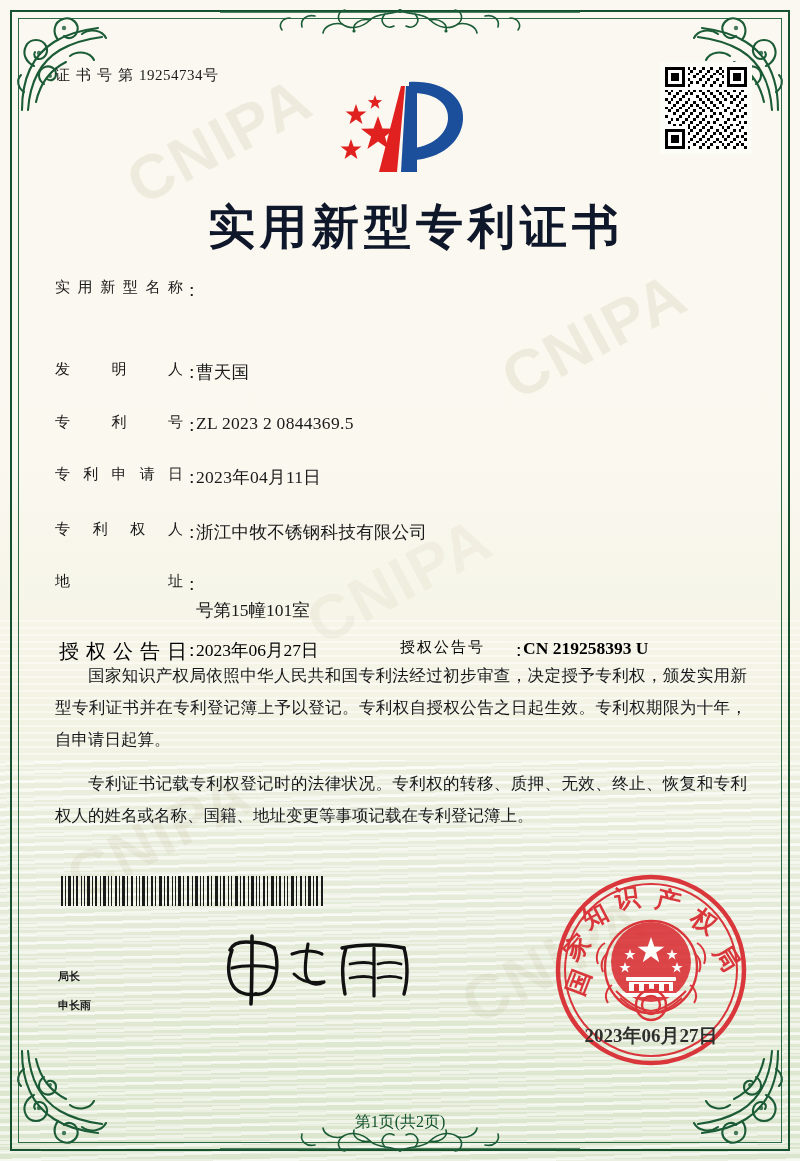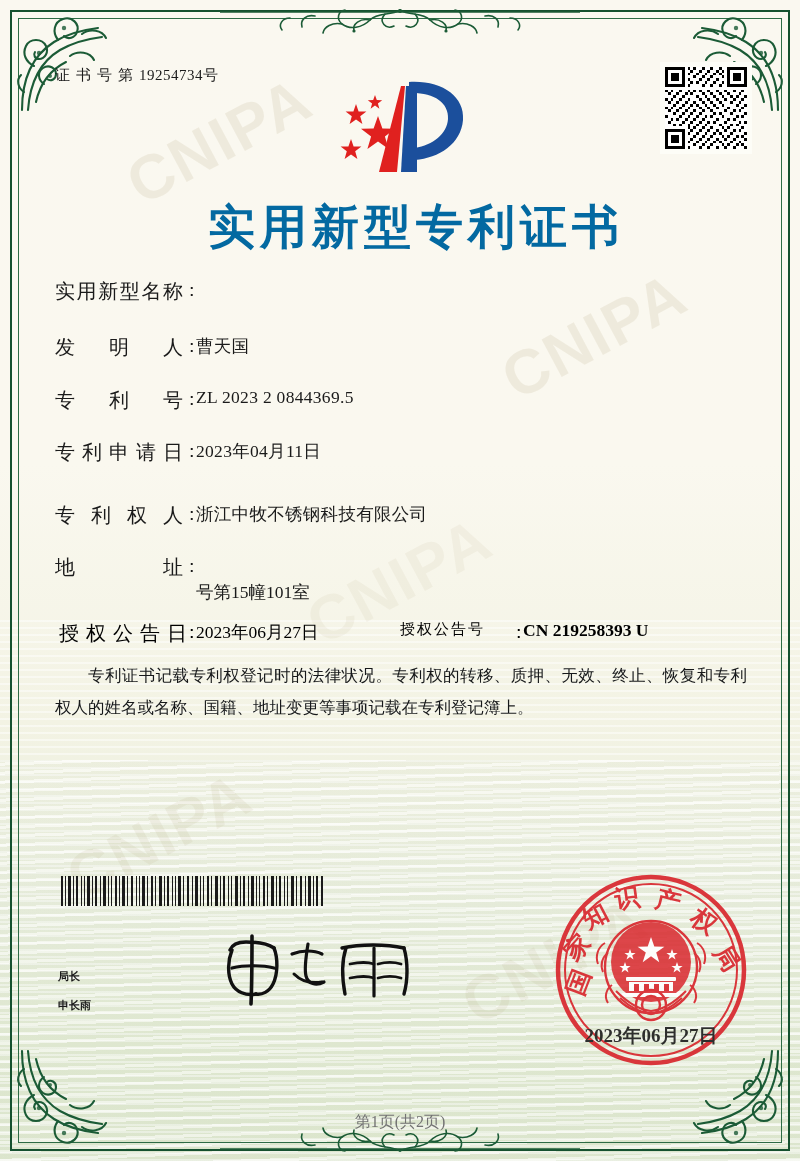--- a/index.html
+++ b/index.html
@@ -144,21 +144,21 @@
   }
   .logo svg { display: block; width: 100%; height: 100%; }
 
   .title {
     position: absolute;
     left: 0; right: 0; top: 196px;
     text-align: center;
     font-size: 47px;
     font-weight: 700;
     letter-spacing: 5px;
-    color: #0369a1;
+    color: #0f172a;
     font-family: "Liberation Serif", "DejaVu Serif", serif;
     margin-left: 32px;
   }
 
   .fields {
     position: absolute;
     left: 55px; top: 278px;
     width: 700px;
   }
   .field-row {
@@ -166,21 +166,21 @@
     min-height: 51px;
     font-size: 17.5px;
     color: #1a1a1a;
   }
   .field-label {
     position: absolute;
     left: 0; top: 0;
     width: 128px;
     text-align: justify;
     text-align-last: justify;
-    font-size: 20px;
+    font-size: 15px;
     color: #1a1a1a;
   }
   .field-colon {
     position: absolute;
     left: 128px; top: 0;
     font-size: 17.5px;
   }
   .field-value {
     position: absolute;
     left: 141px; top: 0;
@@ -248,21 +248,21 @@
     left: 546px; top: 865px;
     width: 210px; height: 210px;
   }
   .seal svg { display: block; width: 100%; height: 100%; }
 
   .footer {
     position: absolute;
     left: 0; right: 0; top: 1112px;
     text-align: center;
     font-size: 16px;
-    color: #737373;
+    color: #14532d;
   }
 </style>
 </head>
 <body>
 
 <div class="page">
 
   <div class="paper-base"></div>
   <div class="paper-waves"></div>
   <div class="paper-waves2"></div>
@@ -655,39 +655,39 @@
 
     <div class="title">实用新型专利证书</div>
 
     <div class="fields">
 
       <div class="field-row" style="min-height:56px;">
         <span class="field-label">实用新型名称</span>
         <span class="field-colon">：</span>
       </div>
 
-      <div class="field-row" style="min-height:53px;">
+      <div class="field-row" style="min-height:53px;margin-top:26px;">
         <span class="field-label">发明人</span>
         <span class="field-colon">：</span>
         <span class="field-value">曹天国</span>
       </div>
 
       <div class="field-row" style="min-height:52px;">
         <span class="field-label">专利号</span>
         <span class="field-colon">：</span>
         <span class="field-value">ZL 2023 2 0844369.5</span>
       </div>
 
       <div class="field-row" style="min-height:55px;">
         <span class="field-label">专利申请日</span>
         <span class="field-colon">：</span>
         <span class="field-value">2023年04月11日</span>
       </div>
 
-      <div class="field-row" style="min-height:52px;margin-top:8px;">
+      <div class="field-row" style="min-height:52px;">
         <span class="field-label">专利权人</span>
         <span class="field-colon">：</span>
         <span class="field-value">浙江中牧不锈钢科技有限公司</span>
       </div>
 
       <div class="field-row" style="min-height:66px;">
         <span class="field-label">地址</span>
         <span class="field-colon">：</span>
         <span class="field-value-2">号第15幢101室</span>
       </div>
@@ -697,20 +697,21 @@
         <span class="grant-left-colon">：</span>
         <span class="grant-left-value">2023年06月27日</span>
         <span class="grant-right-label">授权公告号</span>
         <span class="grant-right-colon">：</span>
         <span class="grant-right-value">CN 219258393 U</span>
       </div>
 
     </div>
 
     <div class="body-text">
+      <p>国家知识产权局依照中华人民共和国专利法经过初步审查，决定授予专利权，颁发实用新型专利证书并在专利登记簿上予以登记。专利权自授权公告之日起生效。专利权期限为十年，自申请日起算。</p>
       <p>专利证书记载专利权登记时的法律状况。专利权的转移、质押、无效、终止、恢复和专利权人的姓名或名称、国籍、地址变更等事项记载在专利登记簿上。</p>
     </div>
 
     <div class="barcode">
       <svg viewBox="0 0 265 30" shape-rendering="crispEdges" preserveAspectRatio="none">
         <rect width="265" height="30" fill="none"></rect>
         <g fill="#1a1a1a">
           <rect x="1" y="0" width="2" height="30"></rect>
             <rect x="5" y="0" width="1" height="30"></rect>
           <rect x="8" y="0" width="3" height="30"></rect>

